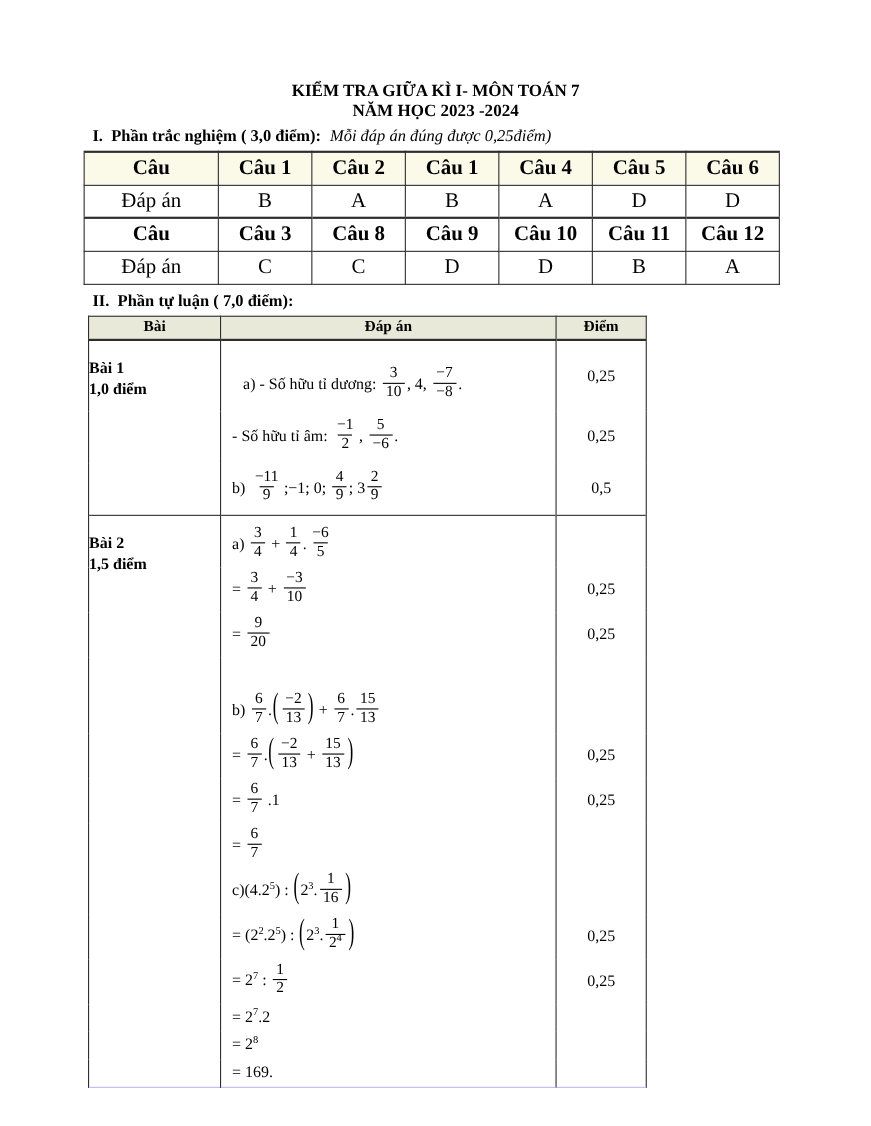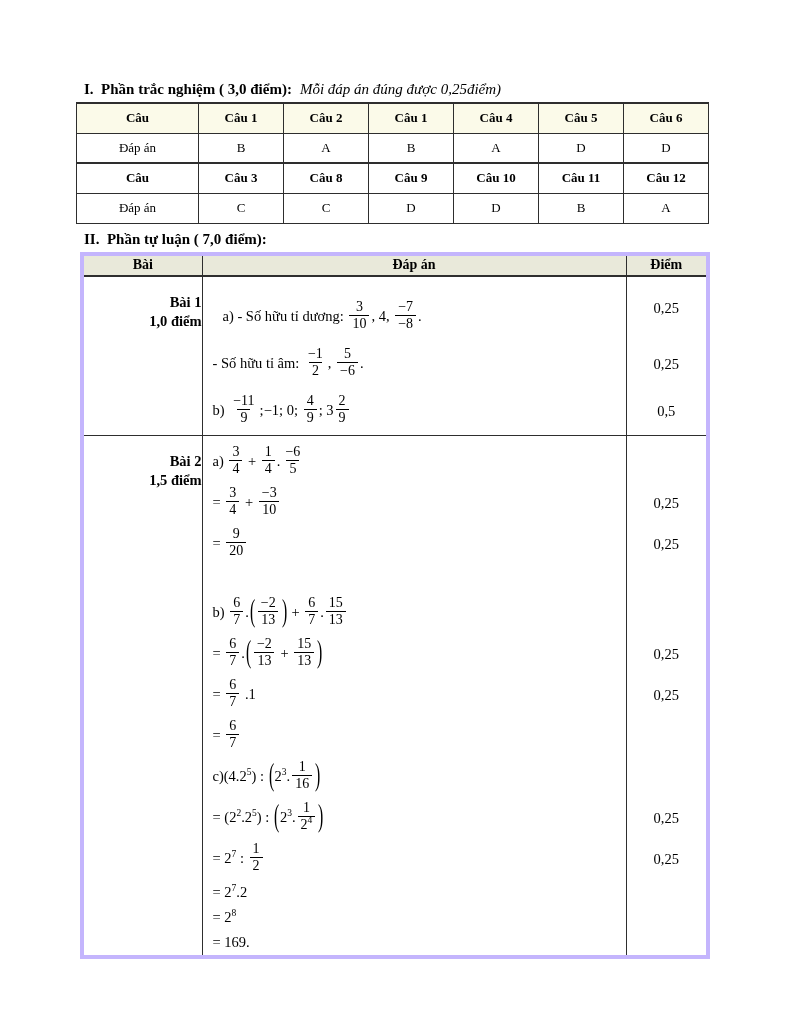--- a/index.html
+++ b/index.html
@@ -24,40 +24,40 @@
   .sec-heading .note { font-weight:normal; font-style:italic; margin-left:8px; }
 
   
   table { border-collapse:collapse; }
   .mc-table {
     margin-left:18px; width:632px; table-layout:fixed;
     border:1px solid #2e2e2e; border-top:2px solid #2e2e2e;
   }
   .mc-table td {
     border:1px solid #2e2e2e;
-    text-align:center; font-size:13px; height:30px; padding:0 2px;
+    text-align:center; font-size:19px; height:30px; padding:0 2px;
   }
   .mc-table tr.mc-head td { font-weight:bold; }
   .mc-table tr:first-child td { background:#fbfae9; }
   .mc-table tr:nth-child(3) td { border-top:2px solid #2e2e2e; }
 
   
   .essay-table {
-    margin:3px 0 0 22px; width:630px; table-layout:fixed;
-    border:4px solid #c4b5fd;
+    margin:3px 0 0 22px; width:508px; table-layout:fixed;
+    border:1px solid #c4b5fd;
   }
   .essay-table th {
     background:#e9e9da;
     border:1px solid #2e2e2e; border-bottom:2px solid #2e2e2e;
     font-size:14px; height:22px; text-align:center;
   }
   .essay-table td { font-size:14.5px; }
   .bai-cell {
     border-left:1px solid #2e2e2e; border-right:1px solid #2e2e2e;
-    vertical-align:top; text-align:right; font-weight:bold;
+    vertical-align:top; text-align:left; font-weight:bold;
     font-size:14px; padding-top:16px; line-height:19px;
   }
   .ans-cell { padding:4px 4px 4px 10px; vertical-align:middle; }
   .score-cell {
     border-left:1px solid #2e2e2e; border-right:1px solid #2e2e2e;
     text-align:center; vertical-align:middle; font-size:13.5px;
   }
   tr.group-start td { border-top:1px solid #2e2e2e; }
   tr.gap-above .ans-cell { padding-top:32px; }
   .p0.group-start .ans-cell { padding-top:24px;padding-left:20px; }
@@ -79,20 +79,22 @@
     transform:scaleY(2.15) scaleX(1.05) translateY(-1px);
     padding:0 1px; font-size:15px;
   }
 </style>
 </head>
 <body>
 
 <div class="page">
 
   <div class="titles">
+    <div>KIỂM TRA GIỮA KÌ I- MÔN TOÁN 7</div>
+    <div>NĂM HỌC 2023 -2024</div>
   </div>
 
   <div class="sec-heading"><span>I.  Phần trắc nghiệm ( 3,0 điểm):</span><span class="note">Mỗi đáp án đúng được 0,25điểm)</span></div>
 
   <table class="mc-table">
     <colgroup>
       <col style="width:122px">
       <col style="width:85px">
         <col style="width:85px">
         <col style="width:85px">

